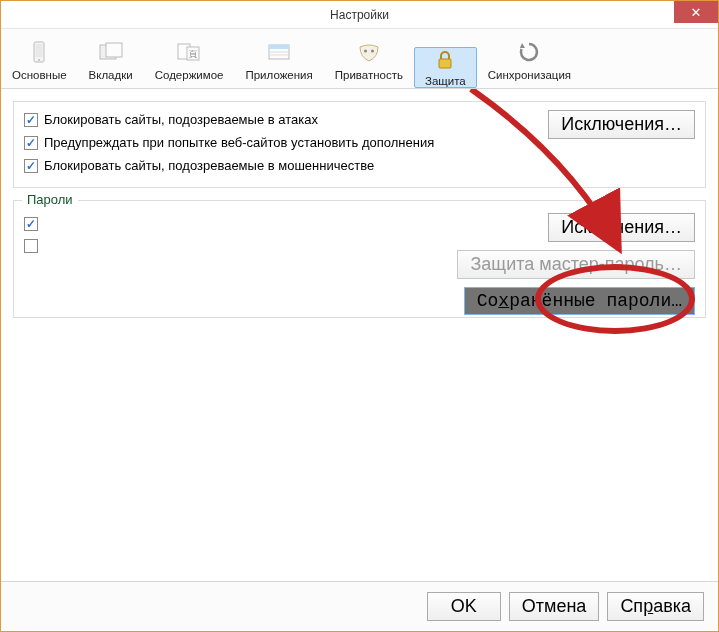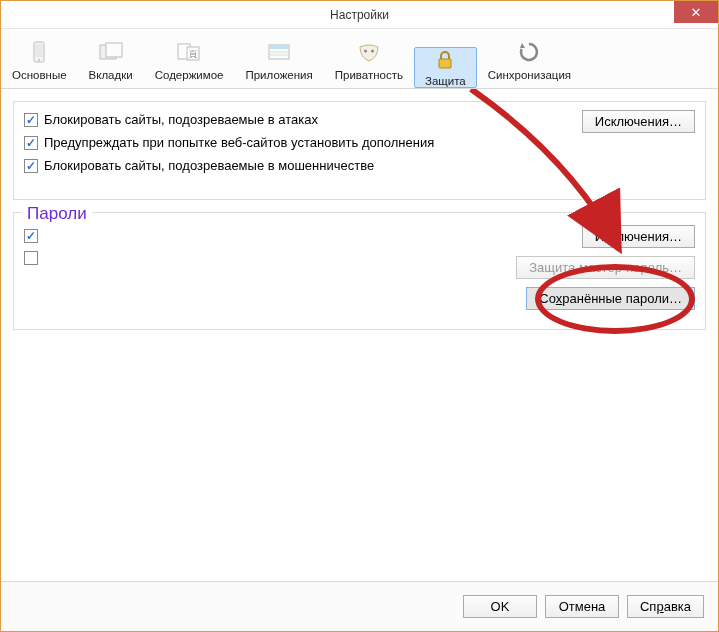--- a/index.html
+++ b/index.html
@@ -94,29 +94,29 @@
     position: relative;
     border: 1px solid #dcdcdc;
     padding: 16px 10px 14px 10px;
   }
   .fieldset .legend {
     position: absolute;
     top: -9px;
     left: 8px;
     background: #fff;
     padding: 0 5px;
-    font-size: 17px;
-    color: #6d28d9;
+    font-size: 13px;
+    color: #14532d;
   }
   .row {
     display: flex;
     align-items: center;
     margin-bottom: 8px;
   }
-  .row:last-child { margin-bottom: 12px; }
+  .row:last-child { margin-bottom: 0; }
   .cbx {
     width: 14px; height: 14px;
     border: 1px solid #888;
     margin-right: 6px;
     display: inline-flex;
     align-items: center;
     justify-content: center;
     background: #fff;
     cursor: pointer;
   }
@@ -125,33 +125,34 @@
     color: #2f72c7;
     font-size: 12px;
     line-height: 1;
     font-weight: bold;
   }
   .lbl { color: #000; }
   .btn {
     border: 1px solid #aaa;
     background: linear-gradient(#fdfdfd,#efefef);
     padding: 3px 12px;
-    font-size: 13px;
+    font-size: 18px;
     color: #000;
     cursor: pointer;
     white-space: nowrap;
   }
   .btn.disabled {
     color: #9a9a9a;
     border-color: #c8c8c8;
     cursor: default;
   }
   .btn.highlight {
-    background: #e5e5e5;
+    background: #737373;
     border-color: #7eb5e8;
+    font-family: Liberation Mono, monospace;
   }
   .right-float { position: absolute; right: 10px; }
   .passwords-buttons {
     position: absolute;
     right: 10px;
     top: 12px;
     display: flex;
     flex-direction: column;
     gap: 8px;
     align-items: flex-end;

